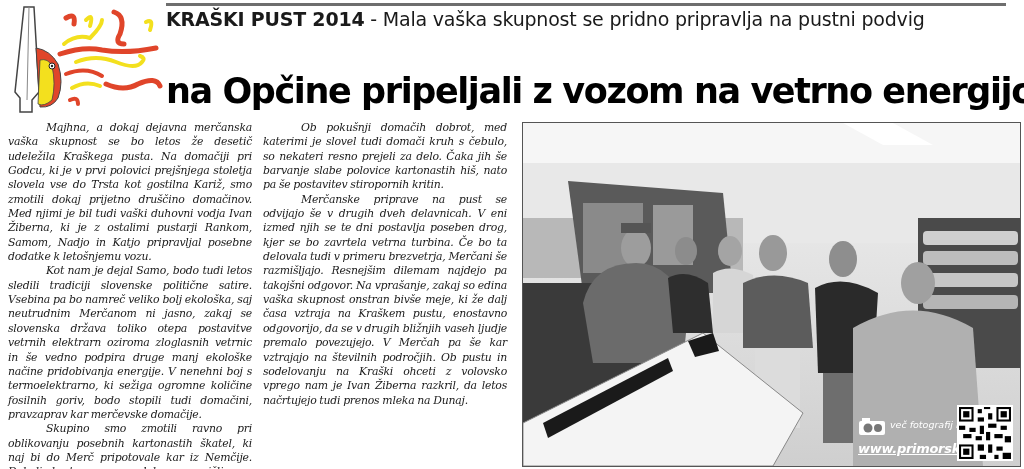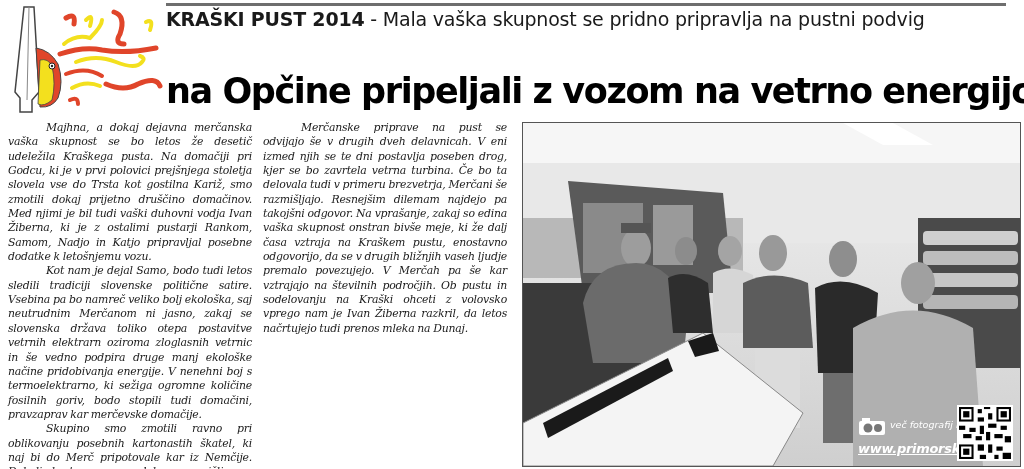--- a/index.html
+++ b/index.html
@@ -81,20 +81,21 @@
   <span>na Opčine pripeljali z vozom na vetrno energijo</span>
 </h1>
 
 <div class="col col1">
   <p>Majhna, a dokaj dejavna merčanska vaška skupnost se bo letos že desetič udeležila Kraškega pusta. Na domačiji pri Godcu, ki je v prvi polovici prejšnjega stoletja slovela vse do Trsta kot gostilna Kariž, smo zmotili dokaj prijetno druščino domačinov. Med njimi je bil tudi vaški duhovni vodja Ivan Žiberna, ki je z ostalimi pustarji Rankom, Samom, Nadjo in Katjo pripravljal posebne dodatke k letošnjemu vozu.</p>
   <p>Kot nam je dejal Samo, bodo tudi letos sledili tradiciji slovenske politične satire. Vsebina pa bo namreč veliko bolj ekološka, saj neutrudnim Merčanom ni jasno, zakaj se slovenska država toliko otepa postavitve vetrnih elektrarn oziroma zloglasnih vetrnic in še vedno podpira druge manj ekološke načine pridobivanja energije. V nenehni boj s termoelektrarno, ki sežiga ogromne količine fosilnih goriv, bodo stopili tudi domačini, pravzaprav kar merčevske domačije.</p>
   <p>Skupino smo zmotili ravno pri oblikovanju posebnih kartonastih škatel, ki naj bi do Merč pripotovale kar iz Nemčije. Debeli karton so po dobro premišljenem vzorcu spremenili v majhne barvane hišice. Teh bo skupno 39, kot je hiš v Merčah. Tu pa se je med njimi že sprožila velika debata, saj je kar nekaj hiš zapuščenih. Merčani pa imajo odgovor za</p>
 </div>
 
 <div class="col col2">
+  <p>Ob pokušnji domačih dobrot, med katerimi je slovel tudi domači kruh s čebulo, so nekateri resno prejeli za delo. Čaka jih še barvanje slabe polovice kartonastih hiš, nato pa še postavitev stiropornih kritin.</p>
   <p>Merčanske priprave na pust se odvijajo še v drugih dveh delavnicah. V eni izmed njih se te dni postavlja poseben drog, kjer se bo zavrtela vetrna turbina. Če bo ta delovala tudi v primeru brezvetrja, Merčani še razmišljajo. Resnejšim dilemam najdejo pa takojšni odgovor. Na vprašanje, zakaj so edina vaška skupnost onstran bivše meje, ki že dalj časa vztraja na Kraškem pustu, enostavno odgovorijo, da se v drugih bližnjih vaseh ljudje premalo povezujejo. V Merčah pa še kar vztrajajo na številnih področjih. Ob pustu in sodelovanju na Kraški ohceti z volovsko vprego nam je Ivan Žiberna razkril, da letos načrtujejo tudi prenos mleka na Dunaj.</p>
 
 </div>
 
 <div class="photo">
   <svg width="497" height="343" viewBox="0 0 497 343">
     <rect x="0" y="0" width="497" height="40" fill="#f6f6f6"></rect>
     <polygon points="320,0 360,22 410,22 370,0" fill="#ffffff"></polygon>
     <rect x="0" y="40" width="497" height="80" fill="#e8e8e8"></rect>
     <rect x="0" y="95" width="220" height="60" fill="#b8b8b8"></rect>

